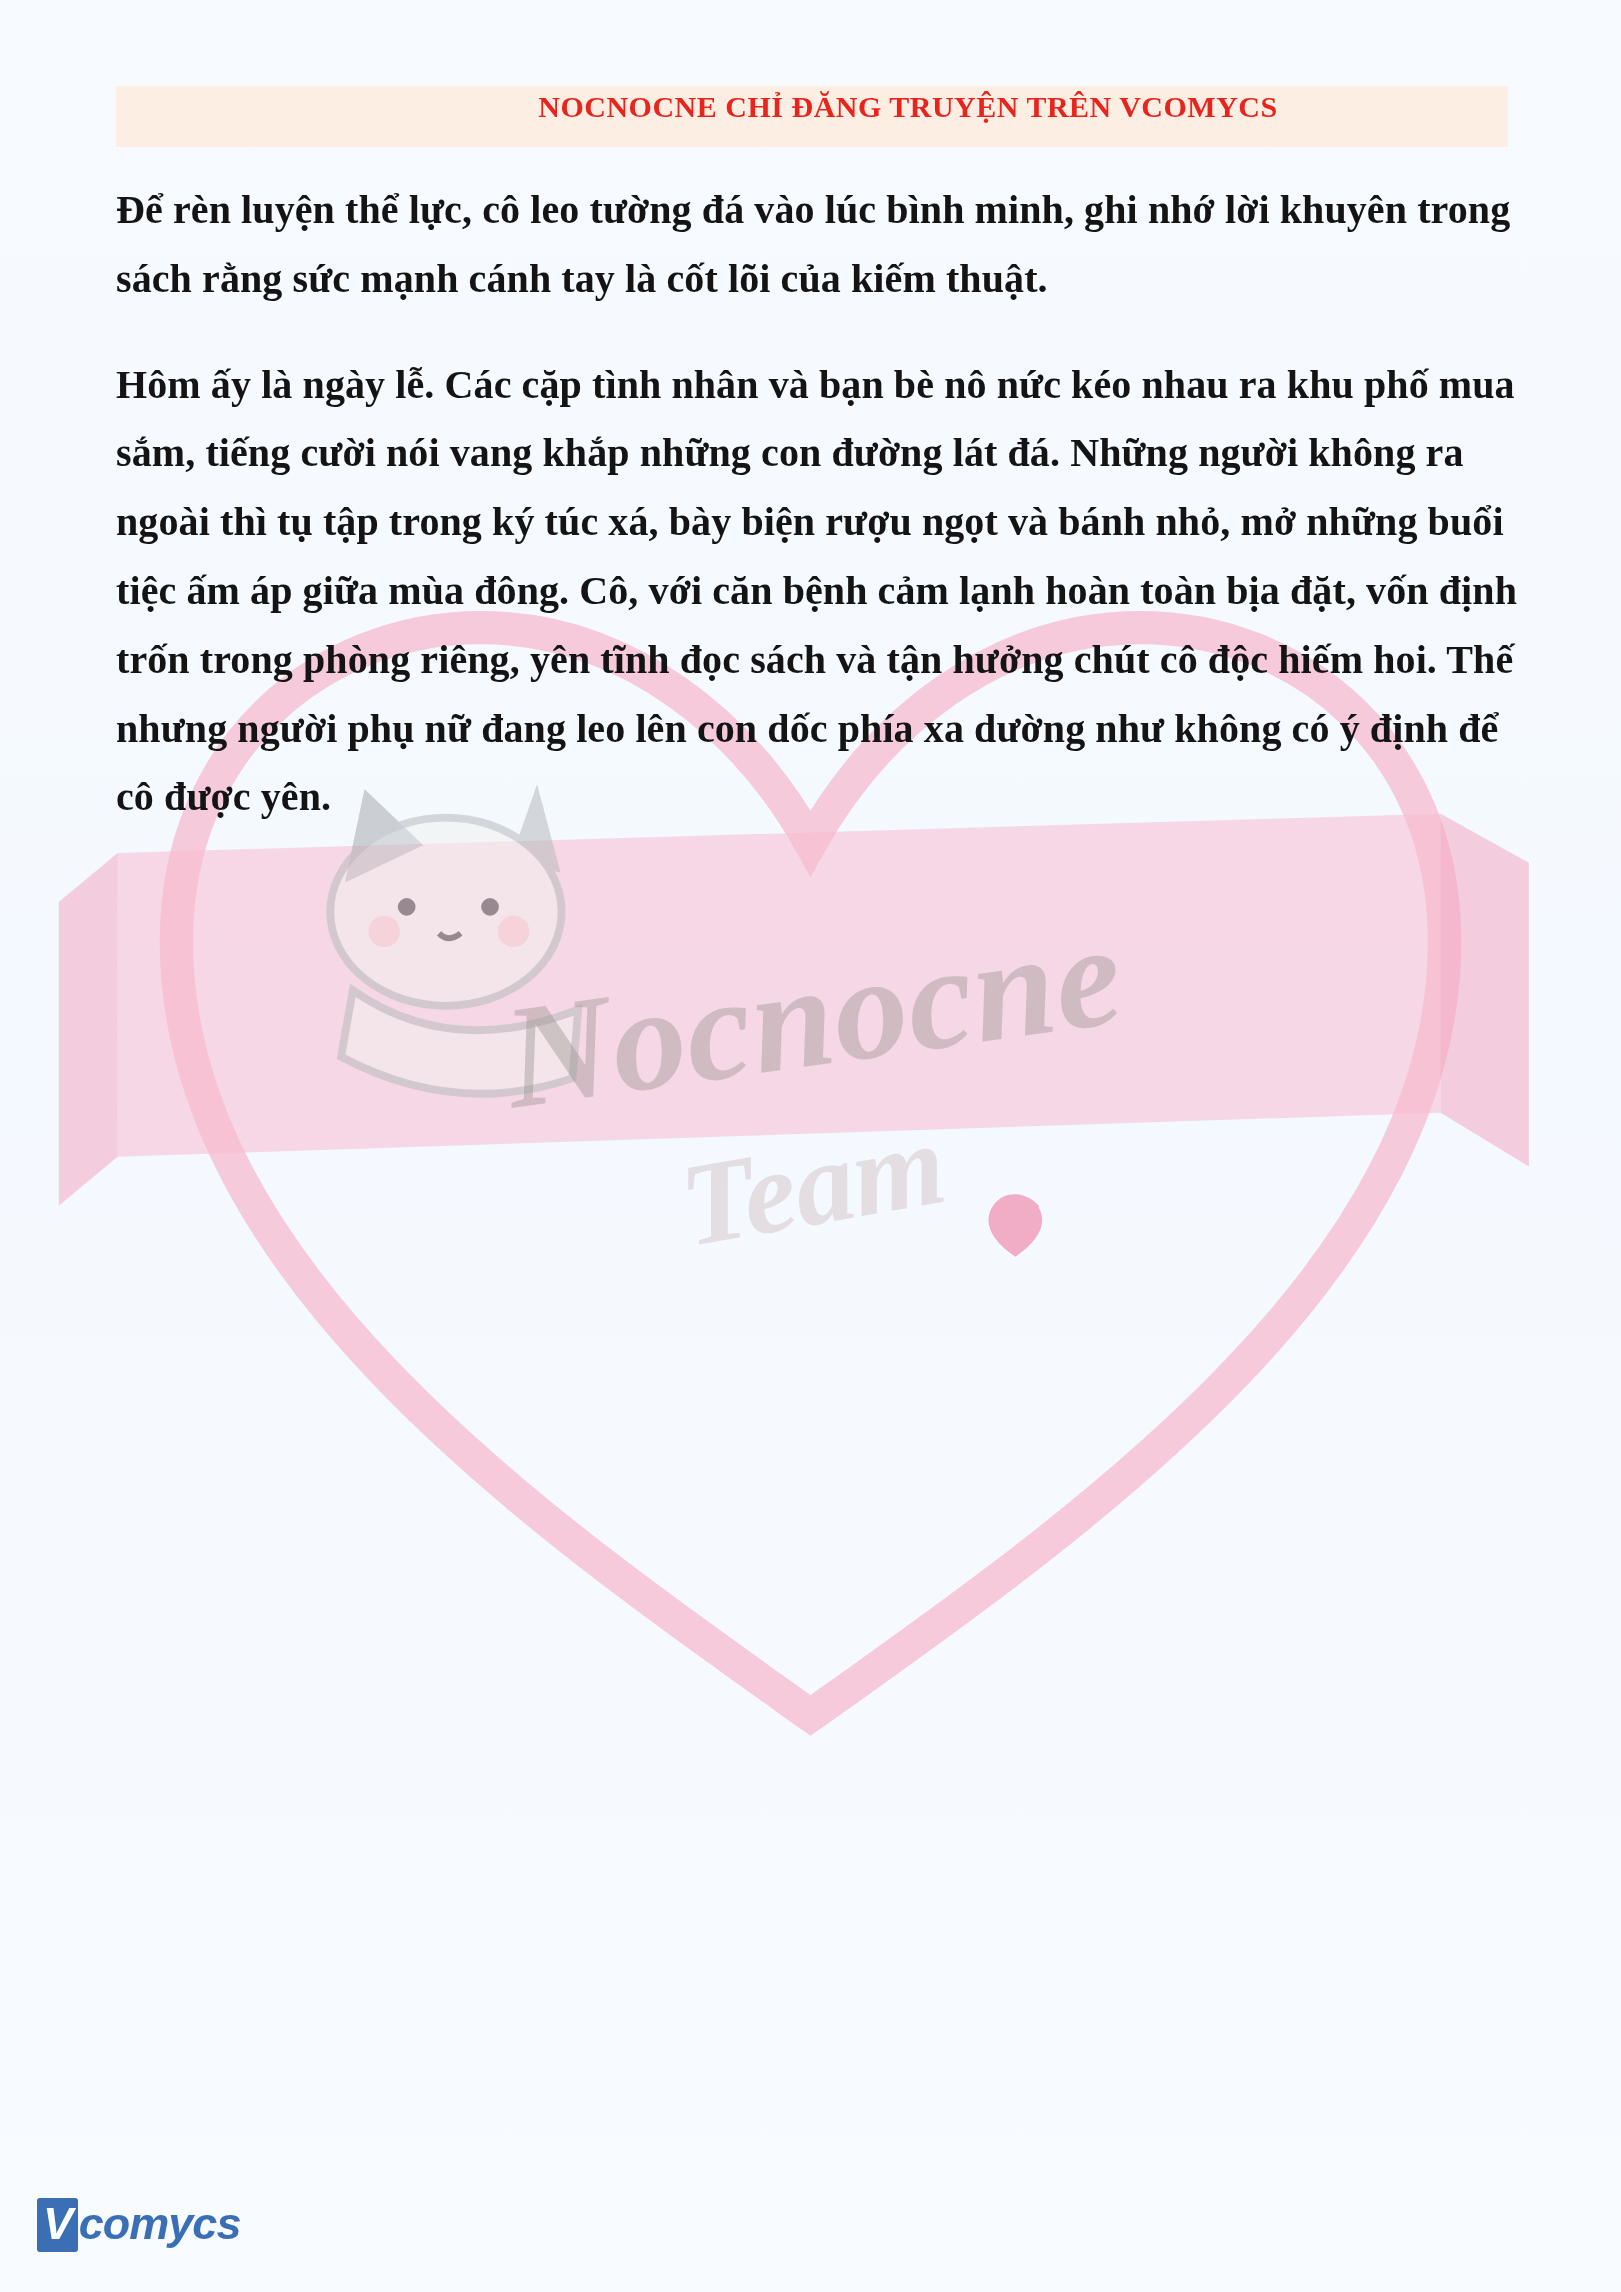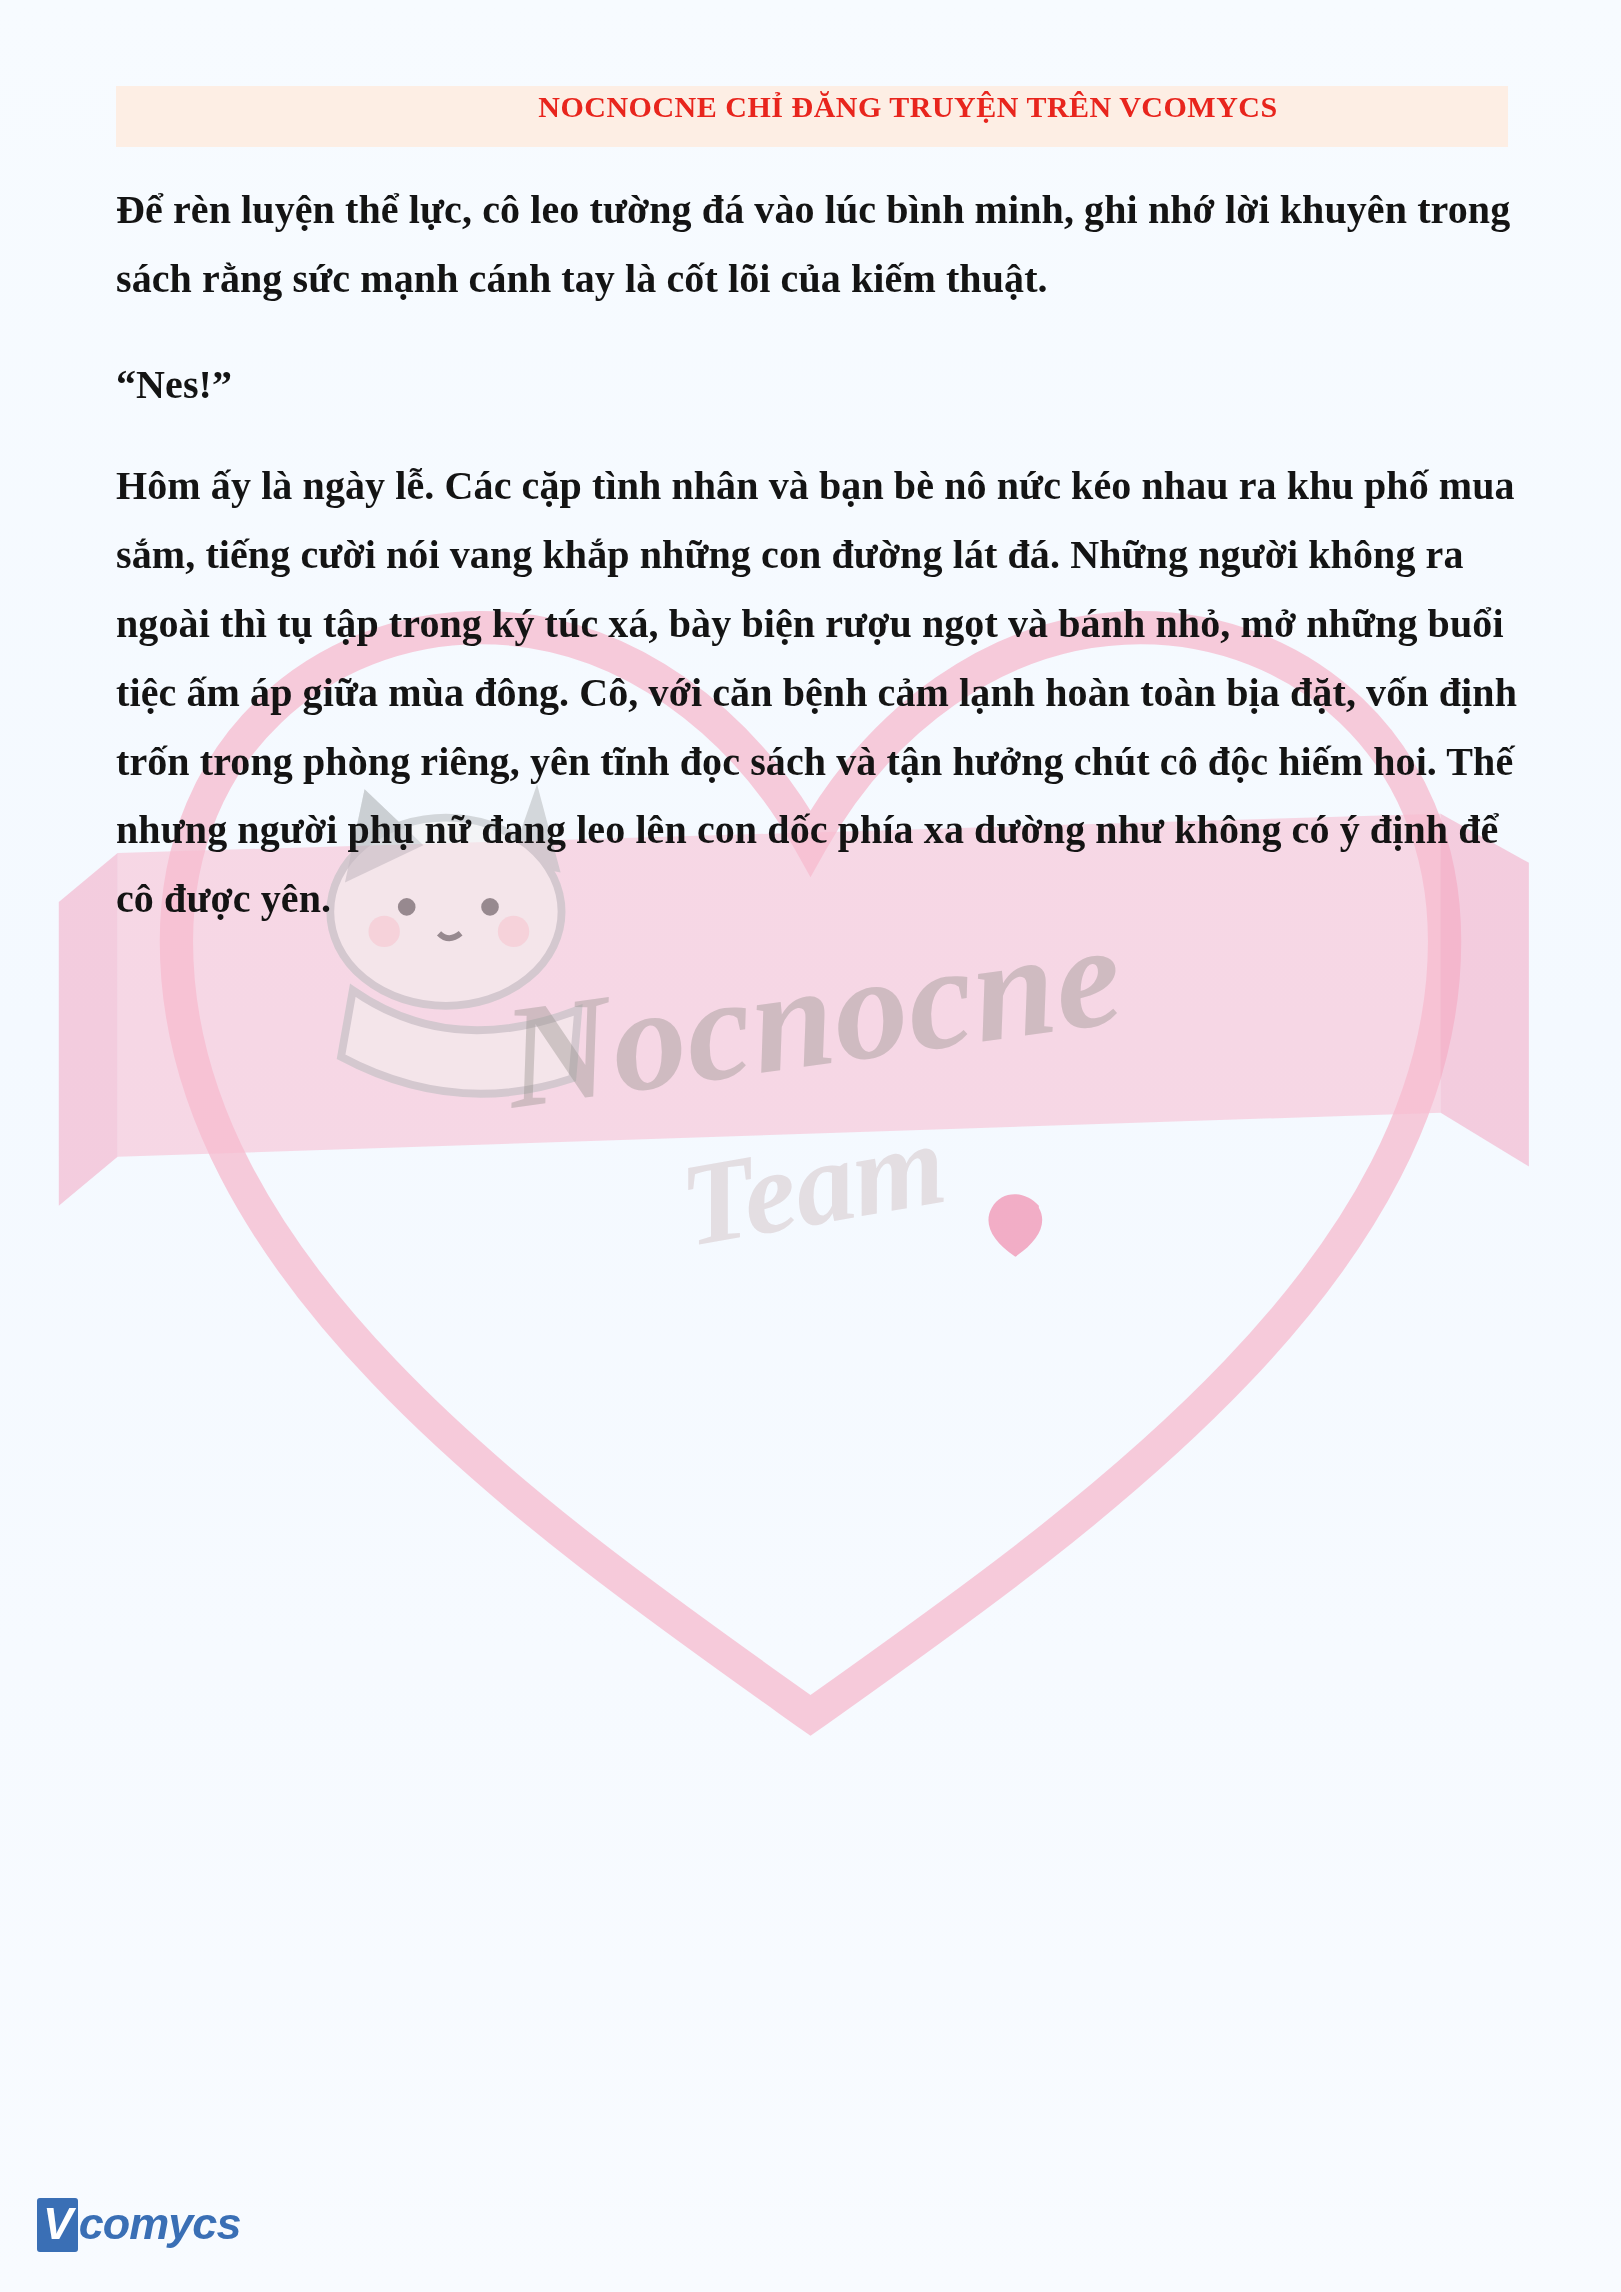--- a/index.html
+++ b/index.html
@@ -168,21 +168,20 @@
     </svg>
     <div class="wm-text">Nocnocne</div>
     <div class="wm-text2">Team</div>
   </div>
 
   <div class="header-band"></div>
   <div class="header-title">NOCNOCNE CHỈ ĐĂNG TRUYỆN TRÊN VCOMYCS</div>
 
   <div class="content">
     <p class="para">Để rèn luyện thể lực, cô leo tường đá vào lúc bình minh, ghi nhớ lời khuyên trong sách rằng sức mạnh cánh tay là cốt lõi của kiếm thuật.</p>
-    <p class="para tight">“Nes!”</p>
     <p class="para">Hôm ấy là ngày lễ. Các cặp tình nhân và bạn bè nô nức kéo nhau ra khu phố mua sắm, tiếng cười nói vang khắp những con đường lát đá. Những người không ra ngoài thì tụ tập trong ký túc xá, bày biện rượu ngọt và bánh nhỏ, mở những buổi tiệc ấm áp giữa mùa đông. Cô, với căn bệnh cảm lạnh hoàn toàn bịa đặt, vốn định trốn trong phòng riêng, yên tĩnh đọc sách và tận hưởng chút cô độc hiếm hoi. Thế nhưng người phụ nữ đang leo lên con dốc phía xa dường như không có ý định để cô được yên.</p>
   </div>
 
   <div class="footer-logo">
     <span class="v">V</span><span class="rest">comycs</span>
   </div>
 
 </div>
 
 

